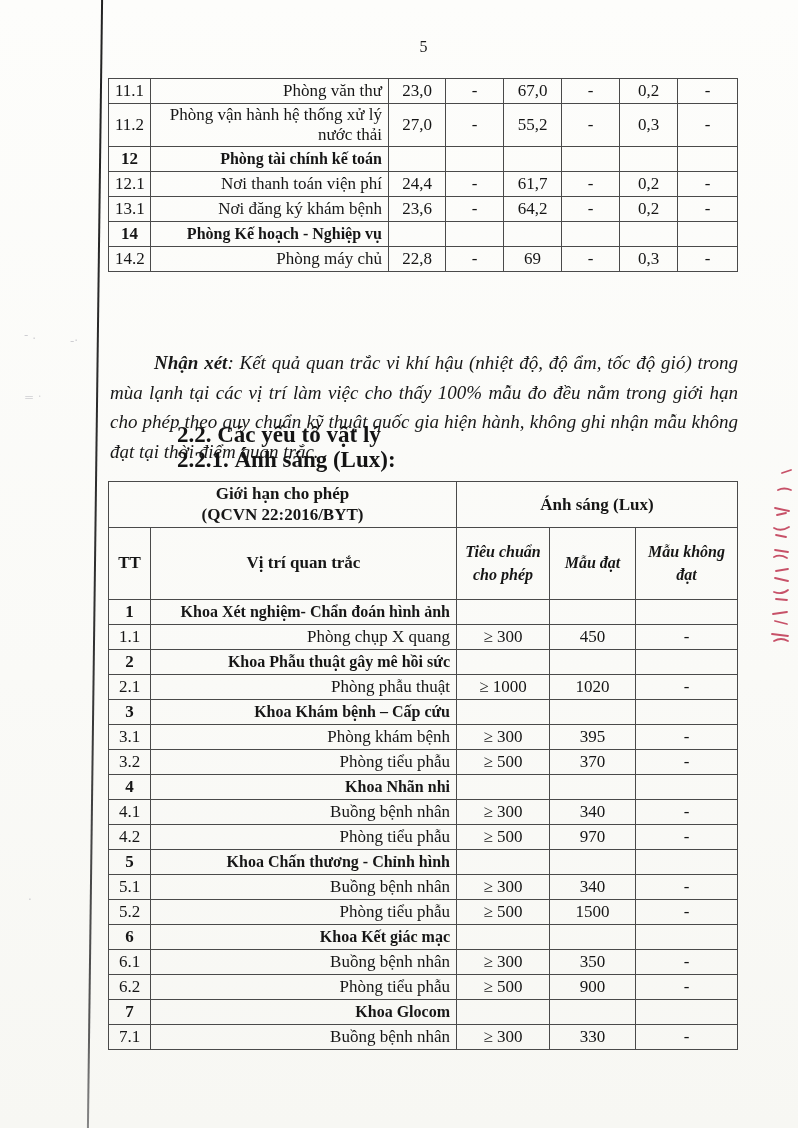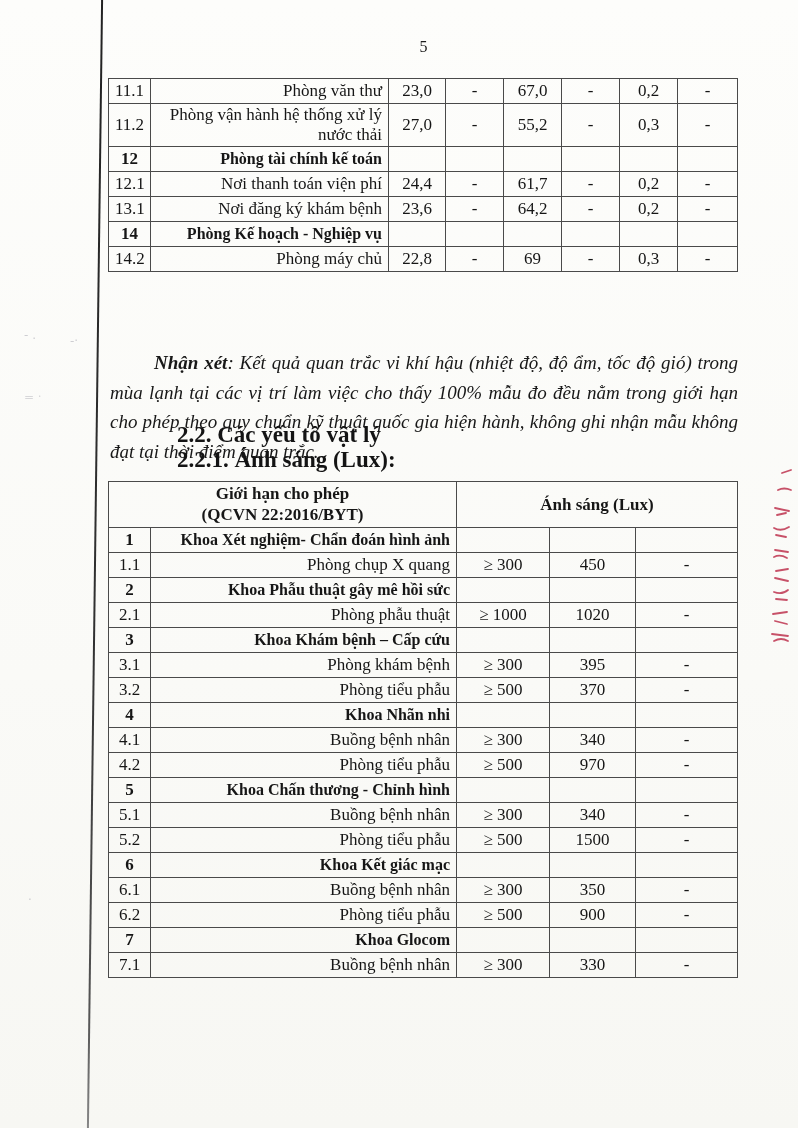--- a/index.html
+++ b/index.html
@@ -166,20 +166,27 @@
         <col style="width:102px">
     </colgroup>
     <thead>
       <tr class="grp">
         <th colspan="2">
           <div>Giới hạn cho phép</div>
           <div>(QCVN 22:2016/BYT)</div>
         </th>
         <th colspan="3">Ánh sáng (Lux)</th>
       </tr>
+      <tr class="sub">
+        <th>TT</th>
+        <th>Vị trí quan trắc</th>
+        <th class="it">Tiêu chuẩn cho phép</th>
+        <th class="it">Mẫu đạt</th>
+        <th class="it">Mẫu không đạt</th>
+      </tr>
     </thead>
     <tbody>
         <tr class="sec">
           <td class="num">1</td>
           <td class="name">Khoa Xét nghiệm- Chẩn đoán hình ảnh</td>
           <td class="num"></td>
           <td class="num"></td>
           <td class="num"></td>
         </tr>
         <tr>

